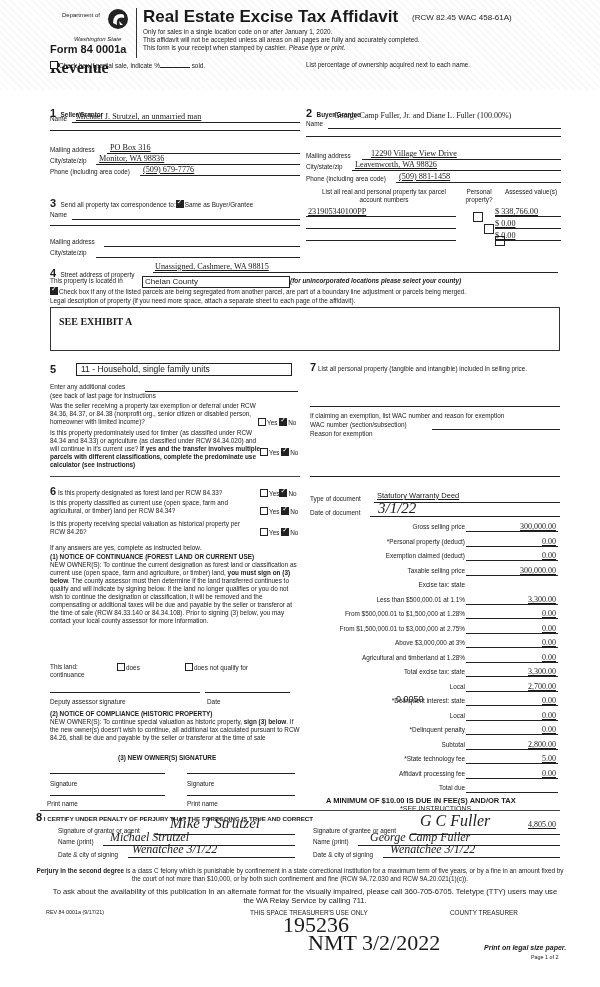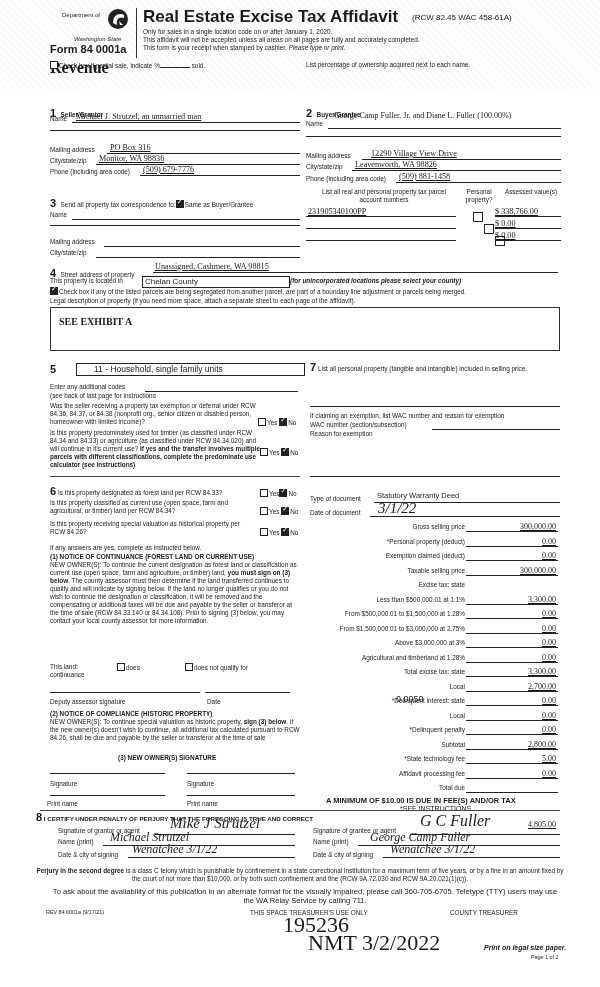--- a/index.html
+++ b/index.html
@@ -106,41 +106,41 @@
 <div class="abs s" style="left:50px;top:277px;">This property is located in</div>
 <div class="abs" style="left:142px;top:276px;width:144px;height:10px;border:1px solid #222;font-size:8px;line-height:10px;padding-left:2px;">Chelan County</div>
 <div class="abs s b i" style="left:290px;top:277px;">(for unincorporated locations please select your county)</div>
 <div class="abs s" style="left:50px;top:287px;white-space:nowrap;"><span class="cb on"></span><span>Check box if any of the listed parcels are being segregated from another parcel, are part of a boundary line adjustment or parcels being merged.</span></div>
 <div class="abs s" style="left:50px;top:297px;">Legal description of property (if you need more space, attach a separate sheet to each page of the affidavit).</div>
 <div class="bigbox" style="left:50px;top:307px;width:508px;height:42px;">
   <div class="serif b" style="position:absolute;left:8px;top:8px;font-size:10px;">SEE EXHIBIT A</div>
 </div>
 
 <div class="abs secnum" style="left:50px;top:363px;">5</div>
-<div class="abs" style="left:76px;top:363px;width:210px;height:11px;border:1px solid #222;font-size:8.5px;line-height:11px;padding-left:17px;">11 - Household, single family units</div>
+<div class="abs" style="left:76px;top:363px;width:210px;height:11px;border:1px solid #222;font-size:8.5px;line-height:11px;padding-left:4px;">11 - Household, single family units</div>
 <div class="abs s" style="left:50px;top:383px;">Enter any additional codes</div>
 <div class="line" style="left:145px;top:383px;width:153px;height:8px;"></div>
 <div class="abs s" style="left:50px;top:392px;">(see back of last page for instructions</div>
 <div class="abs s" style="left:50px;top:402px;width:208px;">Was the seller receiving a property tax exemption or deferral under RCW 84.36, 84.37, or 84.38 (nonprofit org., senior citizen or disabled person, homeowner with limited income)?</div>
 <div class="abs s" style="left:258px;top:418px;white-space:nowrap;"><span class="cb"></span><span>Yes</span> <span class="cb on"></span><span>No</span></div>
 <div class="abs s" style="left:50px;top:429px;width:212px;"><span>Is this property predominately used for timber (as classified under RCW 84.34 and 84.33) or agriculture (as classified under RCW 84.34.020) and will continue in it's current use?</span> <span class="b">If yes and the transfer involves multiple parcels with different classifications, complete the predominate use calculator (see instructions)</span></div>
 <div class="abs s" style="left:260px;top:448px;white-space:nowrap;"><span class="cb"></span><span>Yes</span> <span class="cb on"></span><span>No</span></div>
 <div class="hr" style="left:50px;top:476px;width:250px;"></div>
 
 <div class="abs s" style="left:310px;top:363px;width:250px;"><span class="secnum">7</span> <span>List all personal property (tangible and intangible) included in selling price.</span></div>
 <div class="line" style="left:310px;top:406px;width:250px;"></div>
 <div class="abs s" style="left:310px;top:412px;">If claiming an exemption, list WAC number and reason for exemption</div>
 <div class="abs s" style="left:310px;top:421px;">WAC number (section/subsection)</div>
 <div class="line" style="left:432px;top:421px;width:128px;height:8px;"></div>
 <div class="abs s" style="left:310px;top:430px;">Reason for exemption</div>
 <div class="line" style="left:310px;top:476px;width:250px;"></div>
 
 <div class="abs s" style="left:310px;top:495px;">Type of document</div>
 <div class="line" style="left:374px;top:493px;width:186px;height:9px;"></div>
-<div class="abs" style="left:377px;top:491px;font-size:7.5px;">Statutory Warranty Deed</div>
+<div class="abs" style="left:377px;top:491px;font-size:7.5px;text-decoration:underline;">Statutory Warranty Deed</div>
 <div class="abs s" style="left:310px;top:509px;">Date of document</div>
 <div class="line" style="left:370px;top:507px;width:190px;height:9px;"></div>
 <div class="abs hand" style="left:378px;top:500px;font-size:15px;">3/1/22</div>
 
 <div id="tax-rows">
     <div class="row" style="right: 135px; top: 523px; text-align: right;">Gross selling price</div>
     <div class="line" style="left: 466px; top: 523px; width: 92px; height: 8px;"></div>
     <div class="val" style="left: 506px; top: 522px;">300,000.00</div>
     <div class="row" style="right: 135px; top: 538px; text-align: right;">*Personal property (deduct)</div>
     <div class="line" style="left: 466px; top: 538px; width: 92px; height: 8px;"></div>

